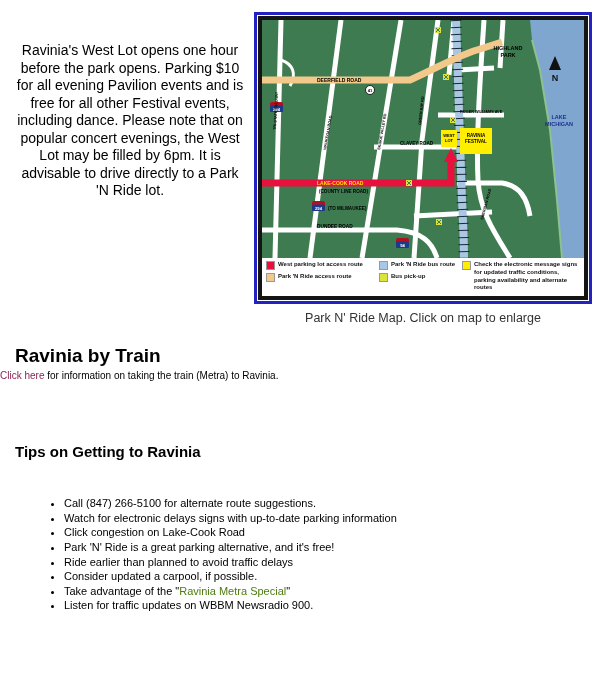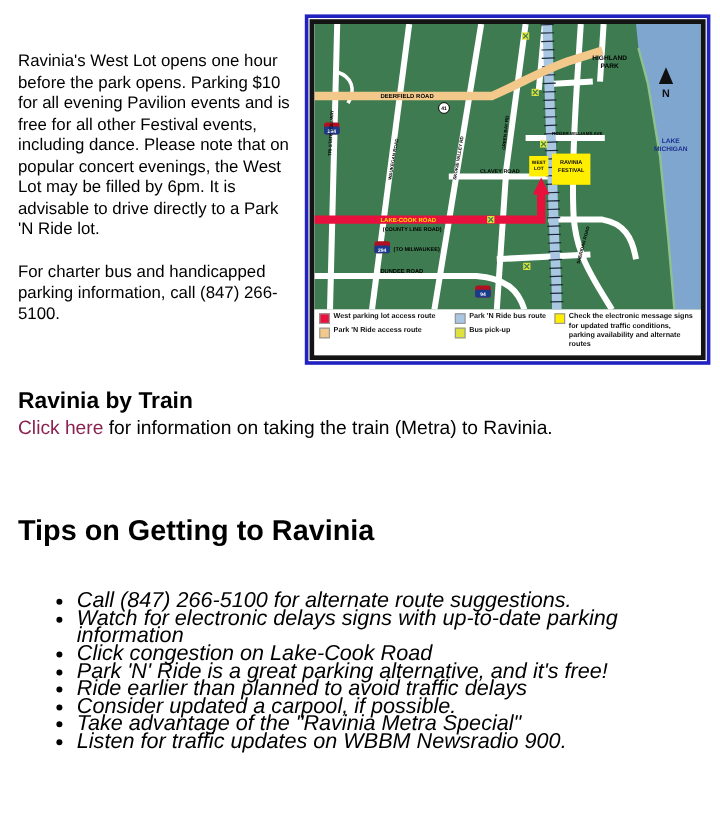--- a/index.html
+++ b/index.html
@@ -1,51 +1,50 @@
 <!DOCTYPE html>
 <html><head>
 <meta charset="utf-8">
 <style>
   html,body{margin:0;padding:0;background:#fff;}
   body{width:600px;height:688px;overflow:hidden;font-family:"Liberation Sans",sans-serif;color:#000;}
   .top{display:flex;padding:12px 4px 0 15px;}
   .intro{width:230px;margin-top:30px;font-size:14px;line-height:17.5px;}
-  .intro p{margin:0 0 18px 0;}
+  .intro p{margin:0 0 18px 0;text-align:center;}
   .map-col{width:338px;margin-left:9px;}
   .map-frame{border:3px solid #2222c0;background:#fff;padding:1px;cursor:pointer;}
   .map-black{border:4px solid #141414;}
   .map-black svg{display:block;}
   .legend{background:#fff;display:flex;align-items:flex-start;padding:3px 3px 4px 4px;gap:5px;font-size:6px;line-height:1.3;font-weight:bold;color:#111;}
   .lcol{display:flex;flex-direction:column;gap:3px;}
   .lcol1{width:108px;}
   .lcol2{width:78px;}
   .lcol3{width:118px;}
   .litem{display:flex;gap:3px;align-items:flex-start;}
   .sw{width:7px;height:7px;flex:none;border:0.5px solid #999;margin-top:0px;}
   .sw-red{background:#e8103c;}
   .sw-tan{background:#f2c98a;}
   .sw-blue{background:#a9c6e2;}
   .sw-pickup{background:#dde23d;}
   .sw-note{background:#ffee00;}
   .caption{text-align:center;font-size:12.5px;color:#333;margin-top:7px;}
   h2.train{font-size:19px;margin:20px 0 0 15px;}
-  .train-line{margin:3px 0 0 15px;font-size:16px;}
+  .train-line{margin:3px 0 0 0;font-size:10px;}
   a.maroon{color:#8b2252;text-decoration:none;cursor:pointer;}
-  a.brick{color:#000000;text-decoration:none;cursor:pointer;}
-  h1.tips{font-size:24px;margin:62px 0 0 15px;}
-  ul.tiplist{margin:36px 0 0 0;padding-left:64px;font-size:18px;line-height:14.6px;font-style:italic;}
+  a.brick{color:#4d7c0f;text-decoration:none;cursor:pointer;}
+  h1.tips{font-size:15px;margin:62px 0 0 15px;}
+  ul.tiplist{margin:36px 0 0 0;padding-left:64px;font-size:11px;line-height:14.6px;}
   ul.tiplist li{margin:0;}
 </style>
 </head>
 <body>
 
 <div class="top">
   <div class="intro">
     <p>Ravinia's West Lot opens one hour before the park opens. Parking $10 for all evening Pavilion events and is free for all other Festival events, including dance. Please note that on popular concert evenings, the West Lot may be filled by 6pm. It is advisable to drive directly to a Park 'N Ride lot.</p>
-    <p>For charter bus and handicapped parking information, call (847) 266-5100.</p>
   </div>
 
   <div class="map-col">
     <div class="map-frame">
       <div class="map-black">
         <svg width="322" height="238" viewBox="0 0 322 238">
 
           <rect x="0" y="0" width="322" height="238" fill="#3e7b50"></rect>
 
           <polygon points="268,0 322,0 322,238 300,238 295,180 288,110 278,50 270,20" fill="#7fa6cf"></polygon>
@@ -173,20 +172,21 @@
           </div>
           <div class="lcol lcol3">
             <div class="litem">
               <span class="sw sw-note"></span>
               <span>Check the electronic message signs for updated traffic conditions, parking availability and alternate routes</span>
             </div>
           </div>
         </div>
       </div>
     </div>
+    <div class="caption">Park N' Ride Map. Click on map to enlarge</div>
   </div>
 </div>
 
 <h2 class="train">Ravinia by Train</h2>
 <p class="train-line"><a class="maroon">Click here</a><span> for information on taking the train (Metra) to Ravinia.</span></p>
 
 <h1 class="tips">Tips on Getting to Ravinia</h1>
 <ul class="tiplist">
   <li>Call (847) 266-5100 for alternate route suggestions.</li>
   <li>Watch for electronic delays signs with up-to-date parking information</li>

